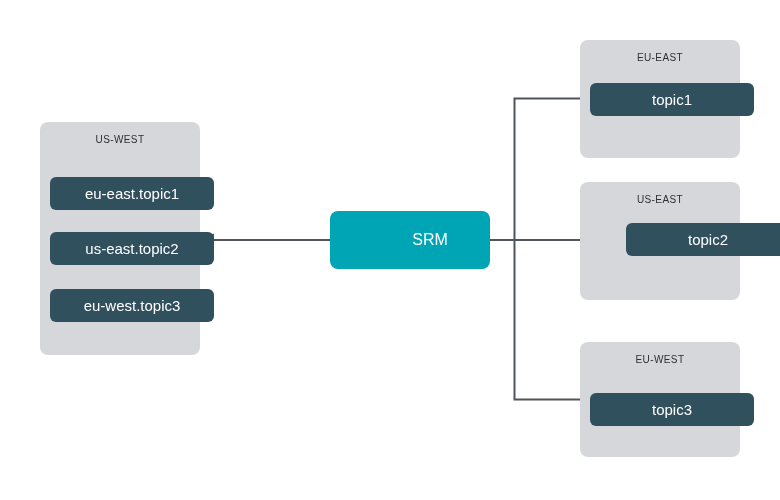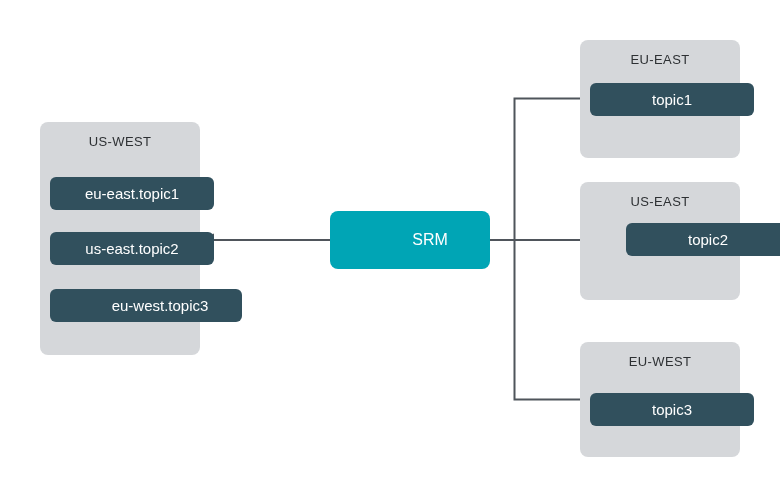--- a/index.html
+++ b/index.html
@@ -33,21 +33,21 @@
   .cluster {
     position: absolute;
     background: var(--cluster-bg);
     border-radius: 8px;
   }
   .cluster-title {
     position: absolute;
     top: 12px;
     left: 0; right: 0;
     text-align: center;
-    font-size: 13px;
+    font-size: 10px;
     font-weight: 400;
     letter-spacing: 0.4px;
     color: var(--title-text);
   }
   .topic {
     position: absolute;
     left: 10px;
     width: 164px;
     height: 33px;
     border-radius: 6px;
@@ -55,21 +55,21 @@
     color: var(--topic-text);
     font-size: 15px;
     display: flex;
     align-items: center;
     justify-content: center;
     white-space: nowrap;
   }
   #cluster-us-west { left: 40px;  top: 122px; width: 160px; height: 233px; }
   #cluster-us-west .topic:nth-of-type(2) { top: 55px; }
   #cluster-us-west .topic:nth-of-type(3) { top: 110px; }
-  #cluster-us-west .topic:nth-of-type(4) { top: 167px; padding-left: 28px; }
+  #cluster-us-west .topic:nth-of-type(4) { top: 167px; }
 
   #cluster-eu-east { left: 580px; top: 40px;  width: 160px; height: 118px; }
   #cluster-eu-east .topic { top: 43px; }
 
   #cluster-us-east { left: 580px; top: 182px; width: 160px; height: 118px; }
   #cluster-us-east .topic { top: 41px; margin-left: 36px; }
 
   #cluster-eu-west { left: 580px; top: 342px; width: 160px; height: 115px; }
   #cluster-eu-west .topic { top: 43px; margin-top: 8px; }
 

